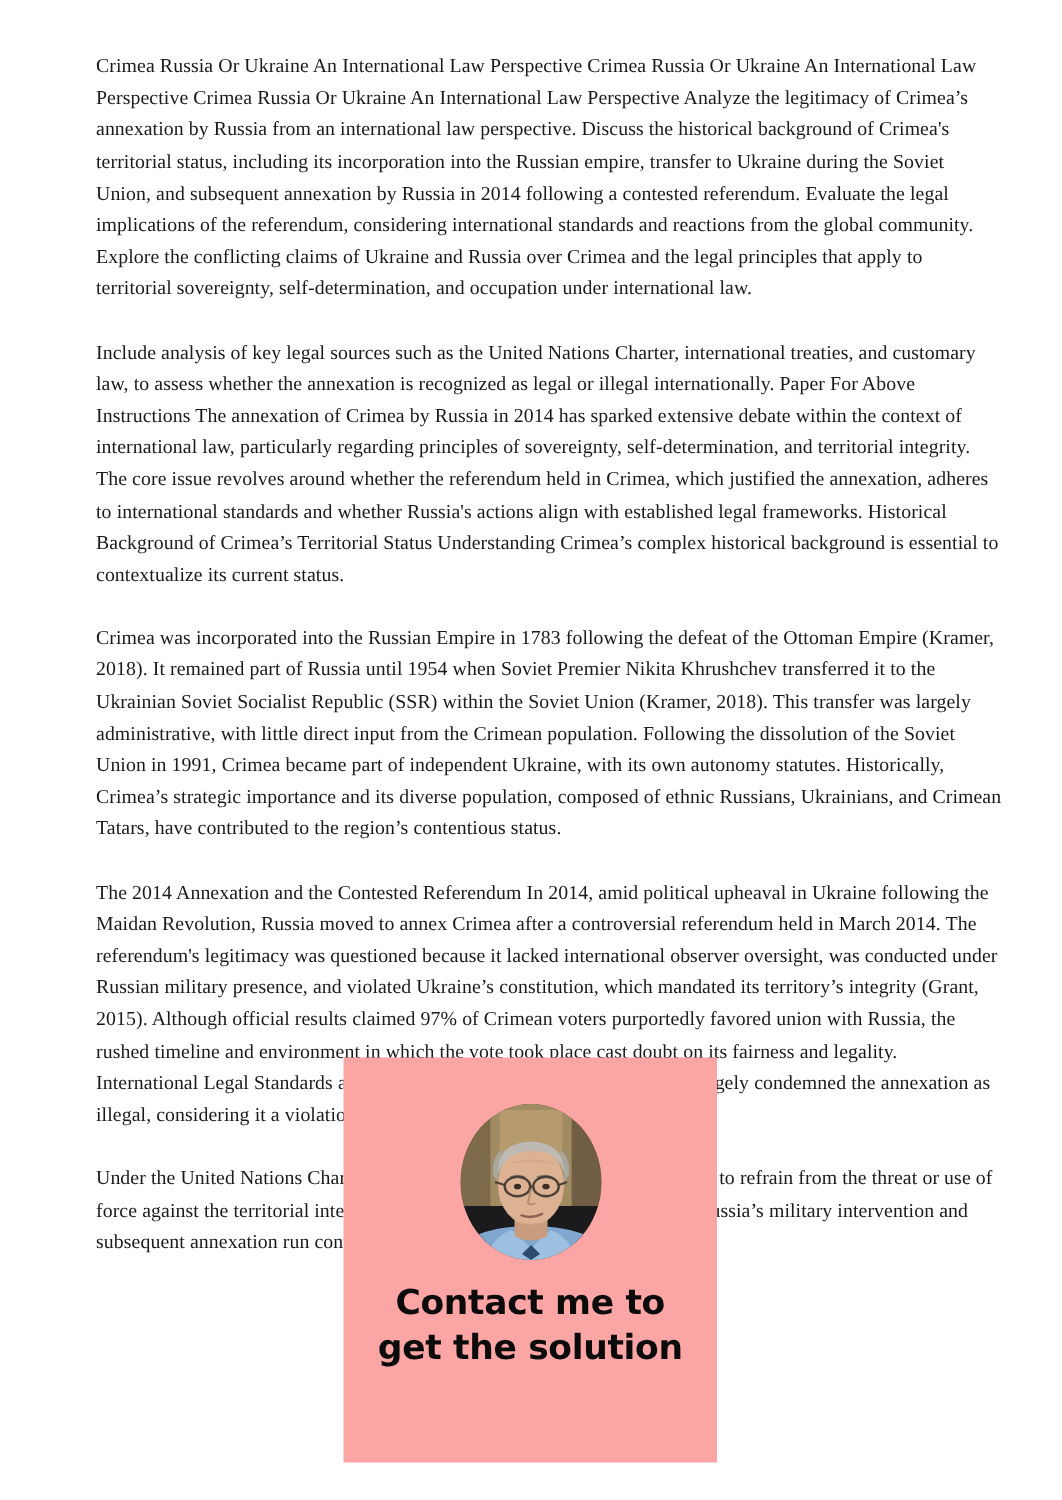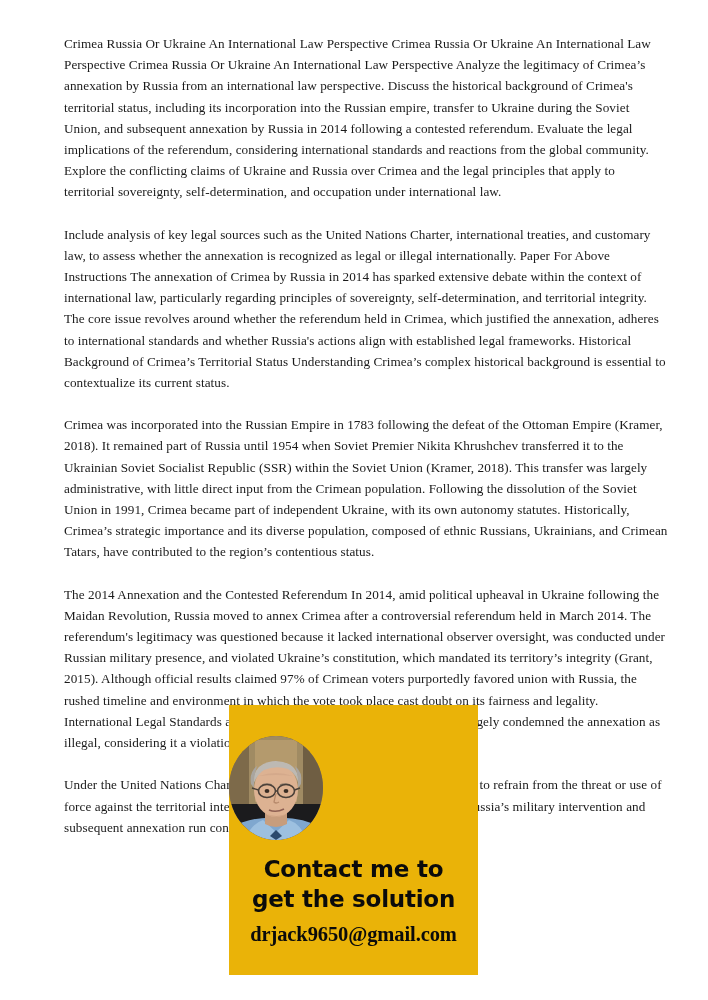--- a/index.html
+++ b/index.html
@@ -46,24 +46,25 @@
 
   .para:last-child { margin-bottom: 0; }
 
   
   #contact-overlay {
     position: absolute;
     left: 229px;
     top: 705px;
     width: 249px;
     height: 270px;
-    background: #eab308;
+    background: #fca5a5;
     z-index: 50;
     display: flex;
     flex-direction: column;
+    align-items: center;
     padding-top: 31px;
   }
 
   #contact-photo {
     width: 94px;
     height: 104px;
     border-radius: 50% / 50%;
     overflow: hidden;
     position: relative;
     background: #7d6a4e;
@@ -159,17 +160,16 @@
           <path d="M40 74 Q47 77 55 73" stroke="#8e5f52" stroke-width="1.6" fill="none"></path>
 
           <path d="M38 78 Q47 82 57 78 Q47 84 38 78 Z" fill="#c89a7b" opacity="0.7"></path>
         </g>
       </svg>
     </div>
 
     <div id="contact-heading">Contact me to
 get the solution</div>
 
-    <div id="contact-email">drjack9650@gmail.com</div>
 
   </div>
 
 </div>
 
 </body></html>

